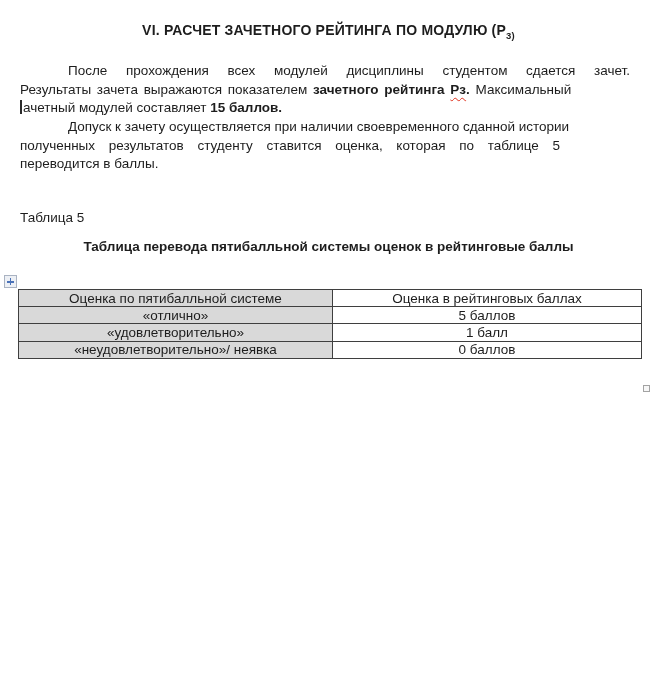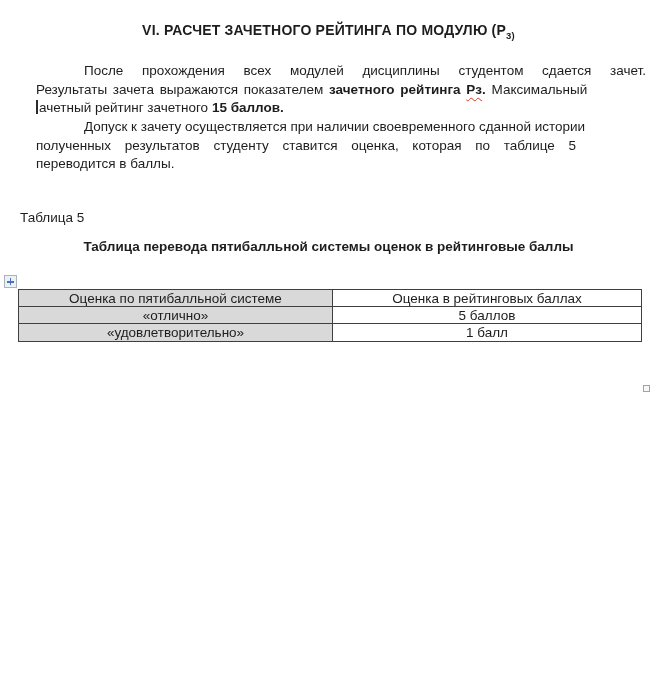--- a/index.html
+++ b/index.html
@@ -8,21 +8,21 @@
     position:relative; width:657px; height:683px; background:#ffffff;
     color:#1d1d1d; font-family:"Liberation Sans", sans-serif; font-size:13.5px;
     overflow:hidden;
   }
   .title {
     position:absolute; top:22px; left:0; right:0; text-align:center;
     font-weight:bold; font-size:14px; letter-spacing:0.2px;
   }
   .title sub { font-size:9.5px; font-weight:bold; }
   .body { position:absolute; left:20px; top:62px; width:622px; line-height:18.7px; }
-  .line { height:18.7px; white-space:nowrap;margin-left:16px; }
+  .line { height:18.7px; white-space:nowrap; }
   .indent { text-indent:48px; }
   .just { white-space:normal; text-align:justify; text-align-last:justify; }
   .w610 { width:610px; }
   .w540 { width:540px; }
   .ws2 { word-spacing:2px; }
   .b { font-weight:bold; }
   .sq {
     text-decoration-line:underline; text-decoration-style:wavy;
     text-decoration-color:#e0321e; text-decoration-thickness:1px;
     text-underline-offset:3px;
@@ -61,21 +61,21 @@
 
 <div class="doc">
 
   <div class="title">
     <span>VI. РАСЧЕТ ЗАЧЕТНОГО РЕЙТИНГА ПО МОДУЛЮ (Р</span><sub>3)</sub>
   </div>
 
   <div class="body">
     <div class="line indent just w610">После прохождения всех модулей дисциплины студентом сдается зачет.</div>
     <div class="line ws2"><span>Результаты зачета выражаются показателем </span><span class="b">зачетного рейтинга </span><span class="b sq">Рз</span><span class="b">.</span><span> Максимальный</span></div>
-    <div class="line"><span class="caret"></span><span>ачетный рейтинг зачетного </span><span class="b">15 баллов</span><span class="b">.</span></div>
+    <div class="line"><span class="caret"></span><span>ачетный модулей составляет </span><span class="b">15 баллов</span><span class="b">.</span></div>
     <div class="line indent">Допуск к зачету осуществляется при наличии своевременного сданной истории</div>
     <div class="line just w540">полученных результатов студенту ставится оценка, которая по таблице 5</div>
     <div class="line">переводится в баллы.</div>
   </div>
 
   <div class="tlabel">Таблица 5</div>
 
   <div class="tcaption">Таблица перевода пятибалльной системы оценок в рейтинговые баллы</div>
 
   <div class="move-handle">
@@ -94,18 +94,22 @@
         <td>Оценка в рейтинговых баллах</td>
       </tr>
       <tr>
         <td class="shade">«отлично»</td>
         <td>5 баллов</td>
       </tr>
       <tr>
         <td class="shade">«удовлетворительно»</td>
         <td>1 балл</td>
       </tr>
+      <tr>
+        <td class="shade">«неудовлетворительно»/ неявка</td>
+        <td>0 баллов</td>
+      </tr>
     </tbody>
   </table>
 
   <div class="resize-handle"></div>
 
 </div>
 
 </body></html>

